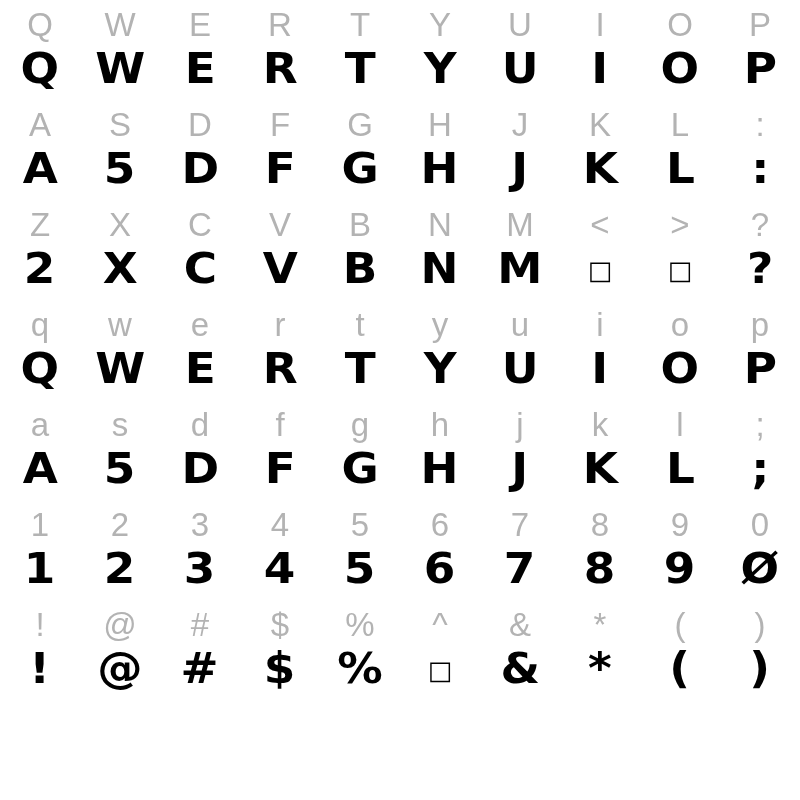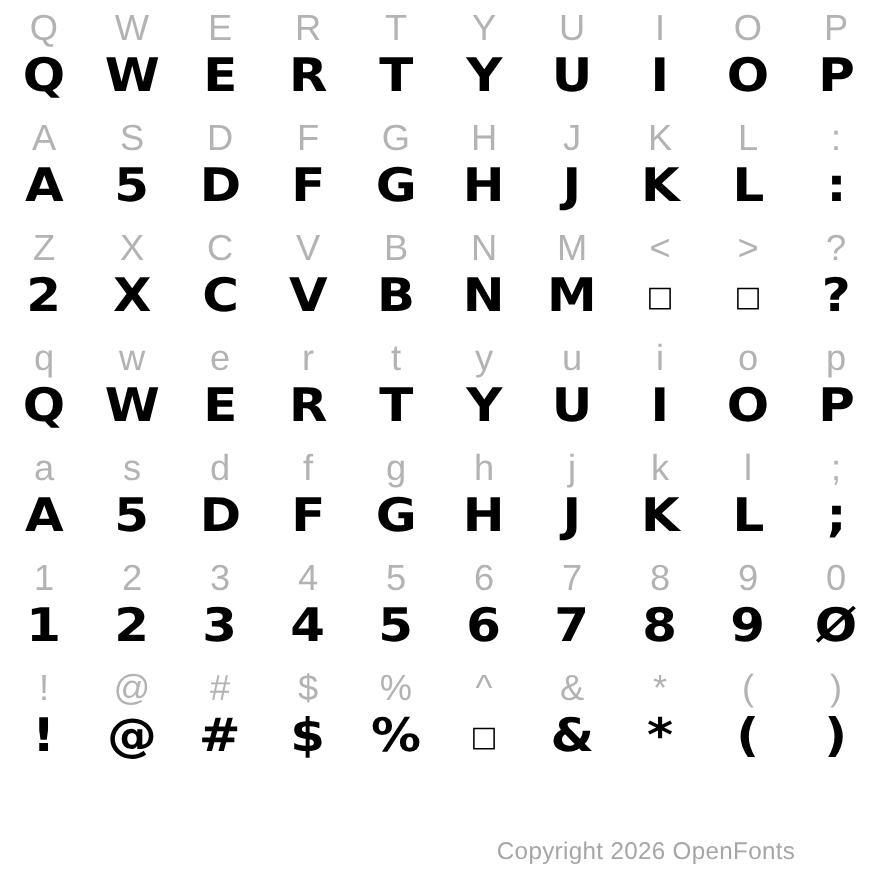--- a/index.html
+++ b/index.html
@@ -506,14 +506,13 @@
           </div>
         </div>
         <div class="cell">
           <div class="label">)</div>
           <div class="glyph">
             <span class="g">)</span>
           </div>
         </div>
       </div>
     </div>
-  <div class="footer">Copyright 2026 OpenFonts</div>
 </div>
 
 </body></html>

